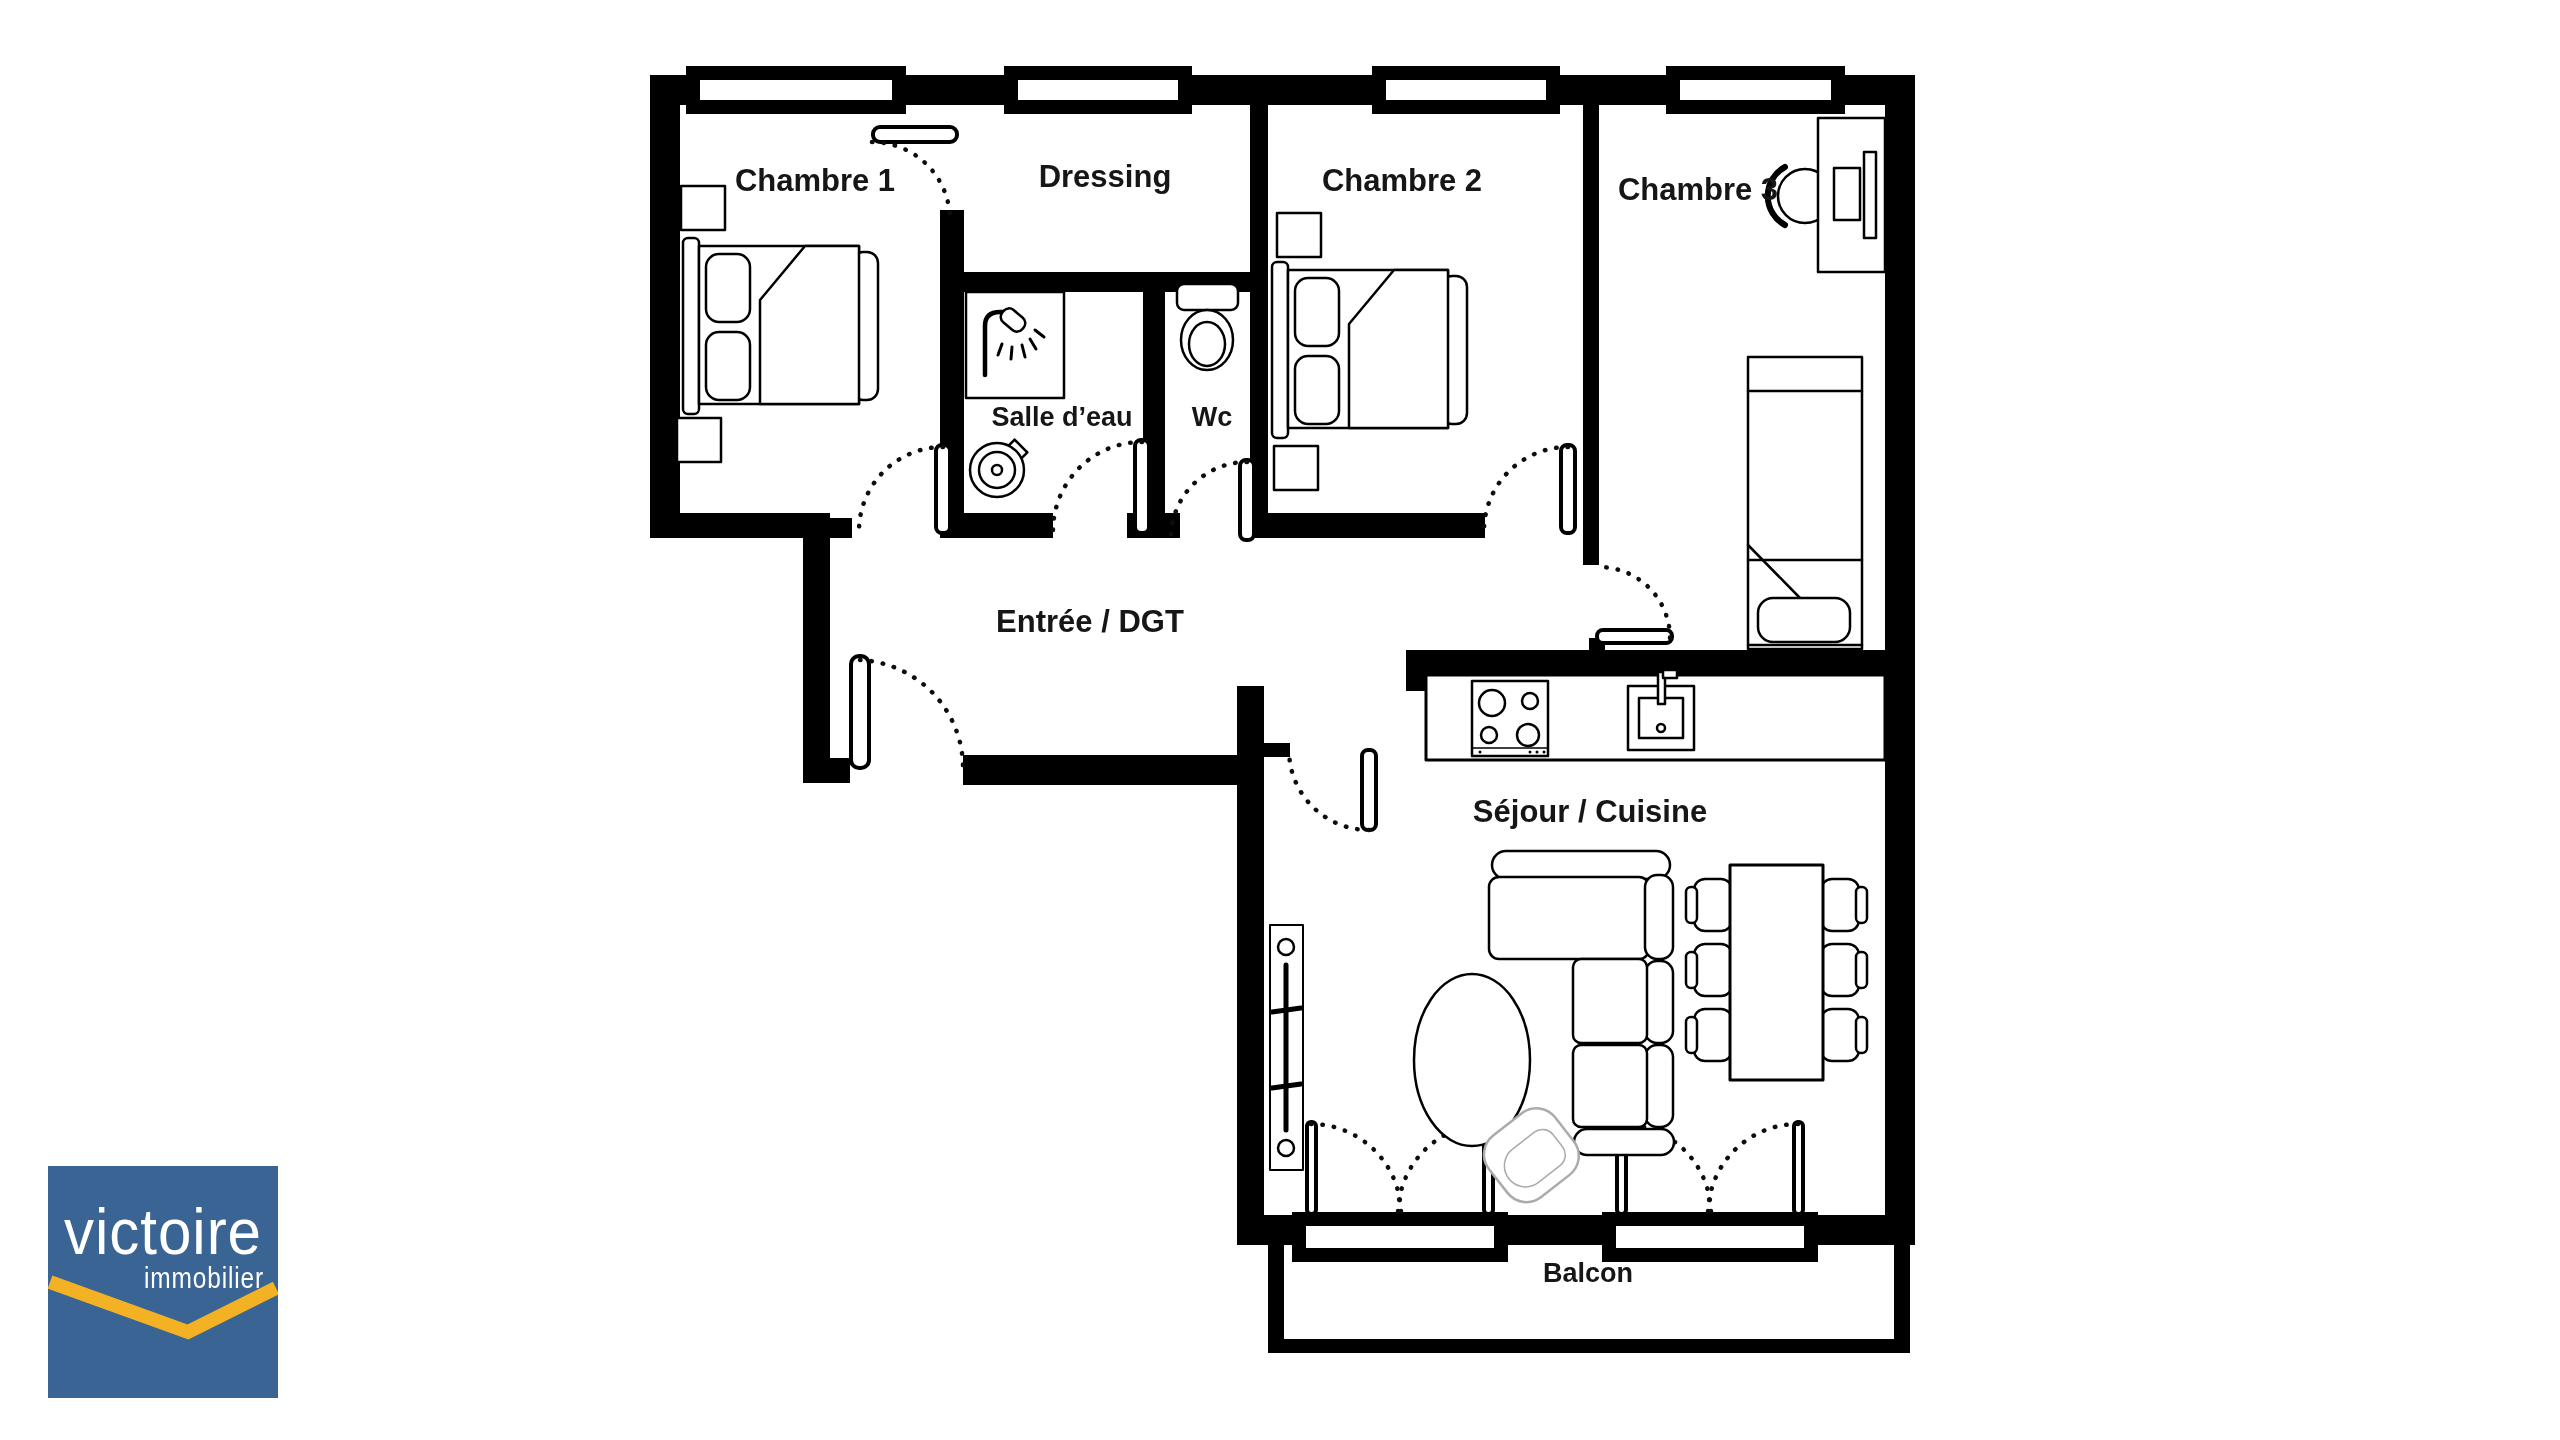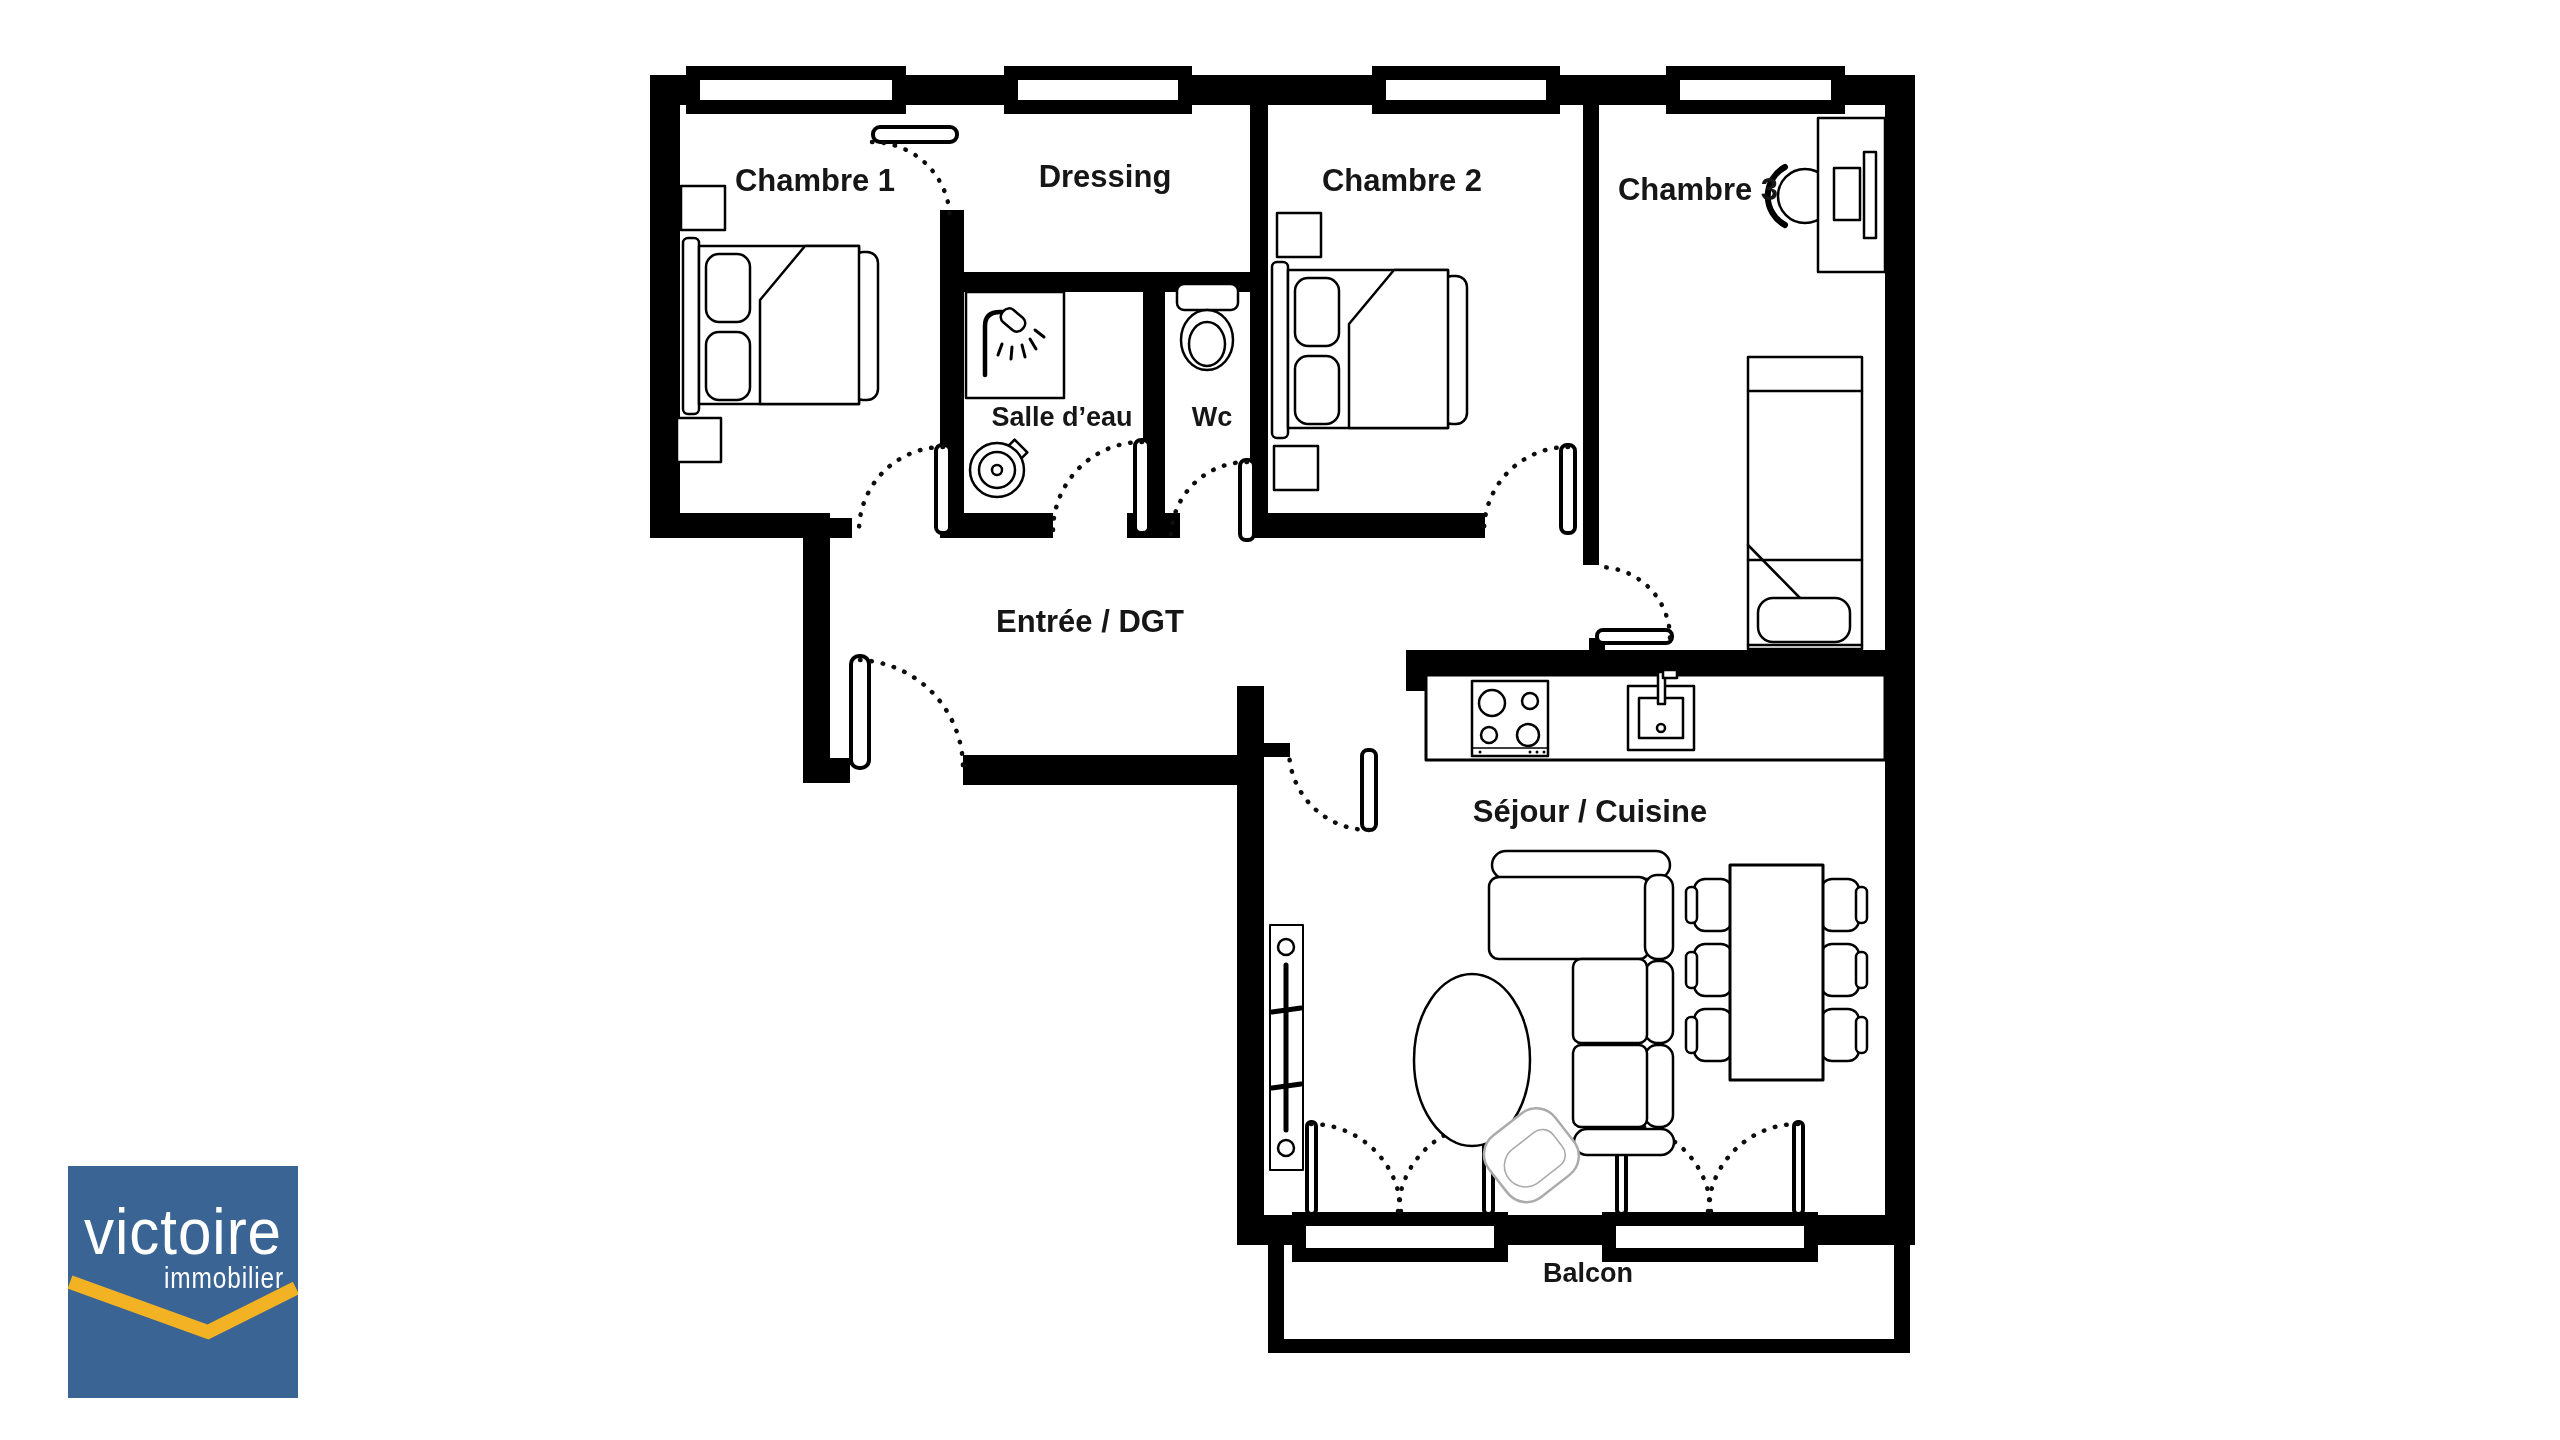--- a/index.html
+++ b/index.html
@@ -11,21 +11,21 @@
   .furn-thick{fill:#ffffff;stroke:#000000;stroke-width:3;stroke-linejoin:round;}
   .thin{fill:none;stroke:#000000;stroke-width:2.5;stroke-linecap:round;}
   .grey{fill:#ffffff;stroke:#ababab;stroke-width:2.5;stroke-linejoin:round;}
   .leaf{fill:#ffffff;stroke:#000000;stroke-width:4;}
   .arc{fill:none;stroke:#0d0d0d;stroke-width:4.5;stroke-dasharray:0.5 11;stroke-linecap:round;}
   .winouter{fill:#000000;}
   .wininner{fill:#ffffff;}
   .room-label{font-family:"Liberation Sans",sans-serif;font-weight:700;fill:#161616;
               font-size:31px;text-anchor:middle;}
   .room-label.small{font-size:27px;}
-  .logo-wrap{position:absolute;left:48px;top:1166px;width:230px;height:232px;margin-left:20px;}
+  .logo-wrap{position:absolute;left:48px;top:1166px;width:230px;height:232px;}
   .logo-brand{font-family:"Liberation Sans",sans-serif;font-weight:100;letter-spacing:1px;}
   .logo-tag{font-family:"Liberation Sans",sans-serif;font-weight:100;letter-spacing:1px;}
 </style>
 </head>
 <body>
 
 <div id="stage">
 
   <svg width="2560" height="1440" viewBox="0 0 2560 1440">
 

